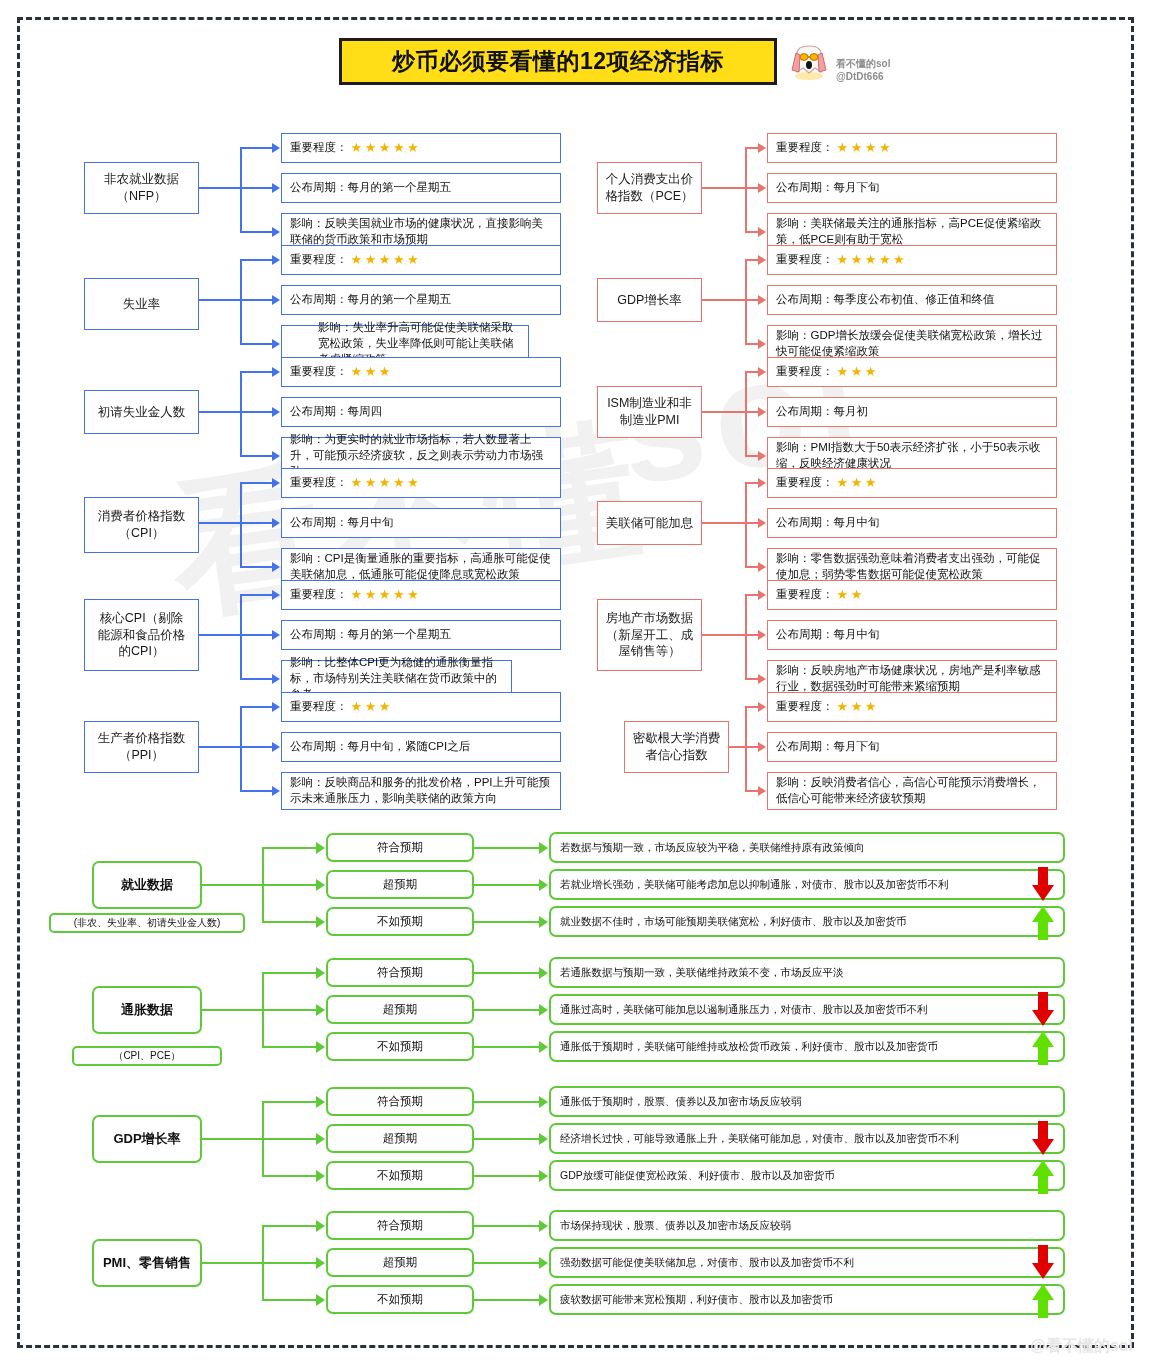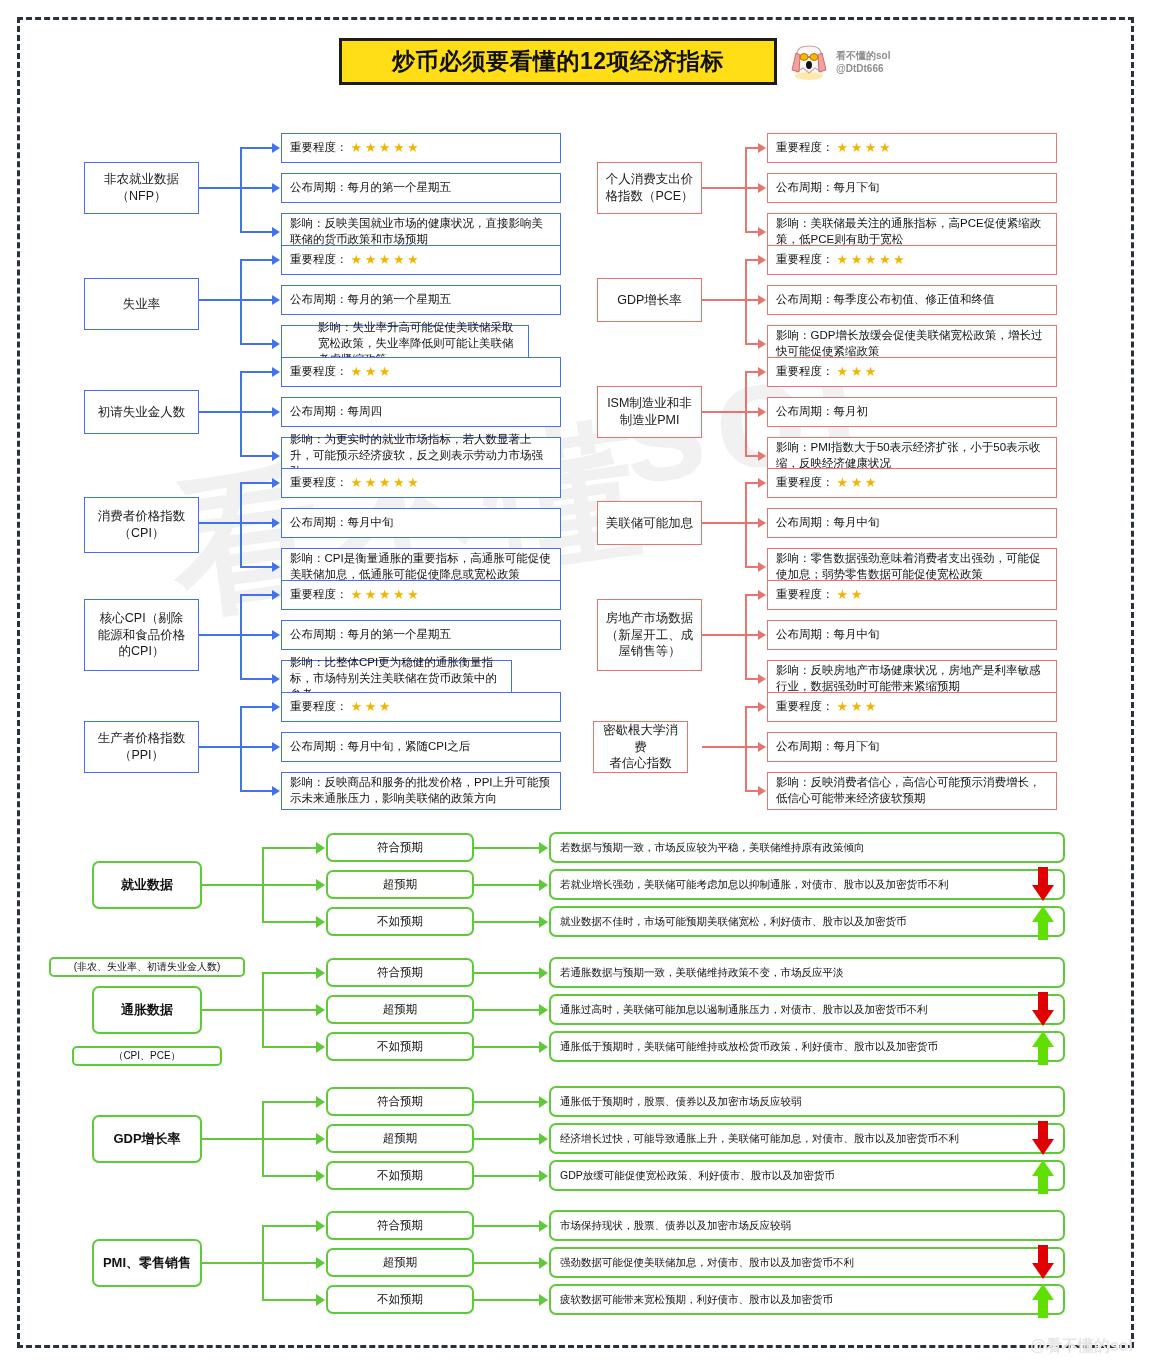--- a/index.html
+++ b/index.html
@@ -23,21 +23,21 @@
   .wm1{left:170px;top:420px;font-size:150px;letter-spacing:10px;transform:rotate(-8deg);}
   .wm2{left:620px;top:330px;font-size:150px;letter-spacing:10px;transform:rotate(-8deg);}
 
   
   .title-box{
     position:absolute;left:339px;top:38px;width:438px;height:47px;
     background:#ffde17;border:3px solid #1c1c1c;box-sizing:border-box;
     display:flex;align-items:center;justify-content:center;
     font-size:23px;font-weight:bold;color:#111;letter-spacing:.5px;
   }
-  .brand{position:absolute;left:789px;top:42px;display:flex;align-items:center;gap:7px;}
+  .brand{position:absolute;left:789px;top:42px;display:flex;align-items:flex-end;gap:7px;}
   .brand-avatar{width:40px;height:40px;position:relative;}
   .brand-text{display:flex;flex-direction:column;gap:1px;line-height:1.15;
     font-size:10px;color:#8e8e8e;font-weight:bold;}
 
   
   .node{
     position:absolute;box-sizing:border-box;
     display:flex;align-items:center;justify-content:center;
     text-align:center;background:#fff;
     font-size:12.5px;color:#1a1a1a;line-height:1.35;
@@ -366,21 +366,21 @@
     <div class="ln h-red" style="left: 745px; top: 634px; width: 14px;"></div>
     <div class="arr red" style="left: 758px; top: 630px;"></div>
     <div class="leaf red" style="left: 767px; top: 620px; width: 290px; height: 30px;">
       <span>公布周期：每月中旬</span>
     </div>
     <div class="ln h-red" style="left: 745px; top: 678px; width: 14px;"></div>
     <div class="arr red" style="left: 758px; top: 674px;"></div>
     <div class="leaf red" style="left: 767px; top: 660px; width: 290px; height: 38px;">
       <span>影响：反映房地产市场健康状况，房地产是利率敏感行业，数据强劲时可能带来紧缩预期</span>
     </div>
-    <div class="node red" style="left: 593px; top: 721px; width: 95px; height: 52px;">
+    <div class="node red" style="left: 624px; top: 721px; width: 105px; height: 52px;">
       <div>
         <div>密歇根大学消费</div>
         <div>者信心指数</div>
       </div>
     </div>
     <div class="ln h-red" style="left: 702px; top: 746px; width: 43px;"></div>
     <div class="ln v-red" style="left: 745px; top: 707px; height: 84px;"></div>
     <div class="ln h-red" style="left: 745px; top: 706px; width: 14px;"></div>
     <div class="arr red" style="left: 758px; top: 702px;"></div>
     <div class="leaf red" style="left: 767px; top: 692px; width: 290px; height: 30px;">
@@ -396,21 +396,21 @@
     <div class="arr red" style="left: 758px; top: 786px;"></div>
     <div class="leaf red" style="left: 767px; top: 772px; width: 290px; height: 38px;">
       <span>影响：反映消费者信心，高信心可能预示消费增长，低信心可能带来经济疲软预期</span>
     </div>
   </div>
 
 <div id="greenmap">
     <div class="gbox ctr cat" style="left: 92px; top: 860.5px; width: 110px; height: 48px;">
       <span>就业数据</span>
     </div>
-    <div class="gbox sub" style="left: 49px; top: 957px; width: 196px; height: 20px;">
+    <div class="gbox sub" style="left: 49px; top: 913px; width: 196px; height: 20px;">
       <span>(非农、失业率、初请失业金人数)</span>
     </div>
     <div class="ln h-green" style="left: 202px; top: 883.5px; width: 60px;"></div>
     <div class="ln v-green" style="left: 262px; top: 847.5px; height: 74px;"></div>
     <div class="ln h-green" style="left: 262px; top: 846.5px; width: 55px;"></div>
     <div class="arr green" style="left: 316px; top: 841.5px;"></div>
     <div class="gbox ctr" style="left: 326px; top: 833px; width: 148px; height: 29px;">
       <span>符合预期</span>
     </div>
     <div class="ln h-green" style="left: 474px; top: 846.5px; width: 66px;"></div>

